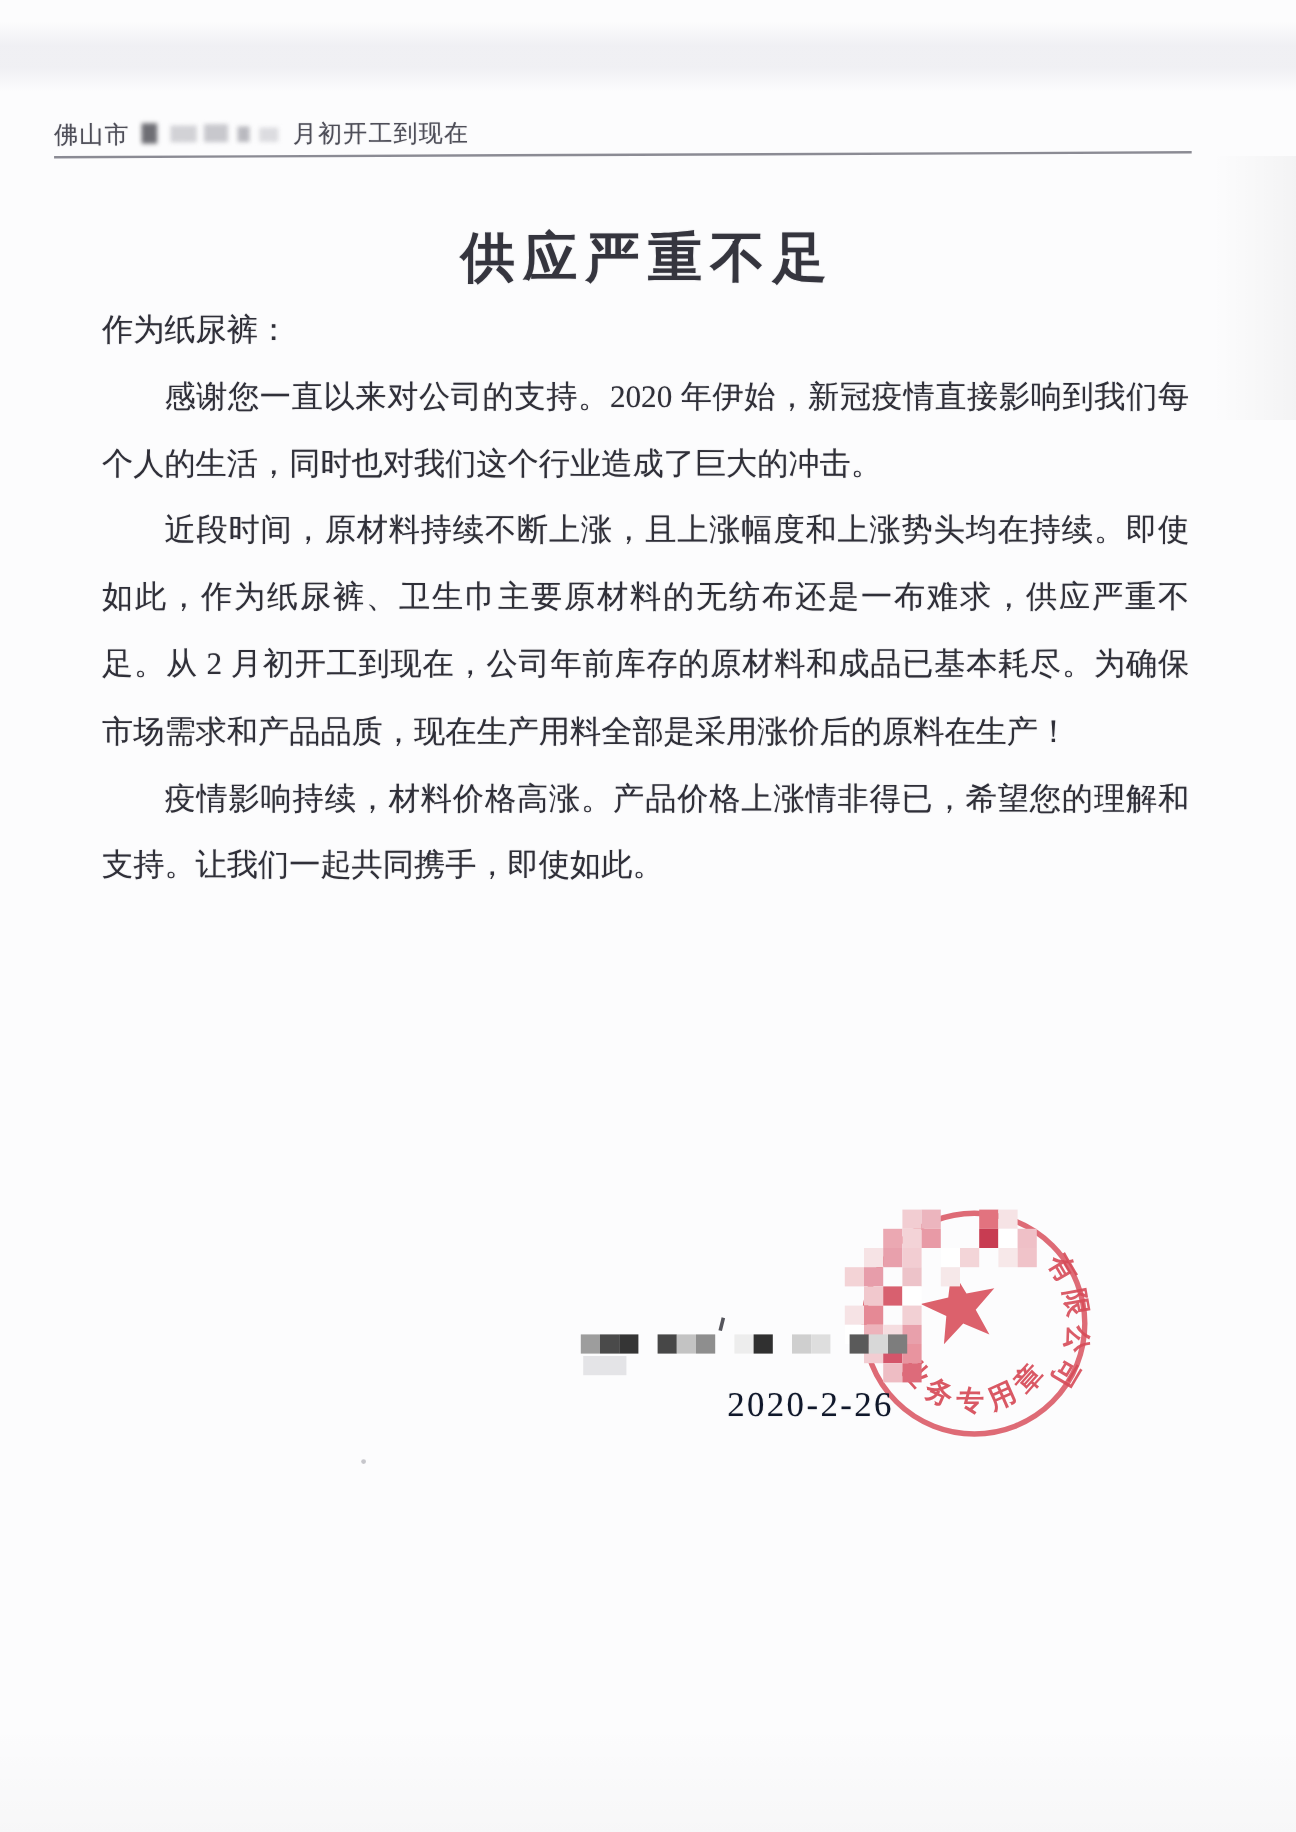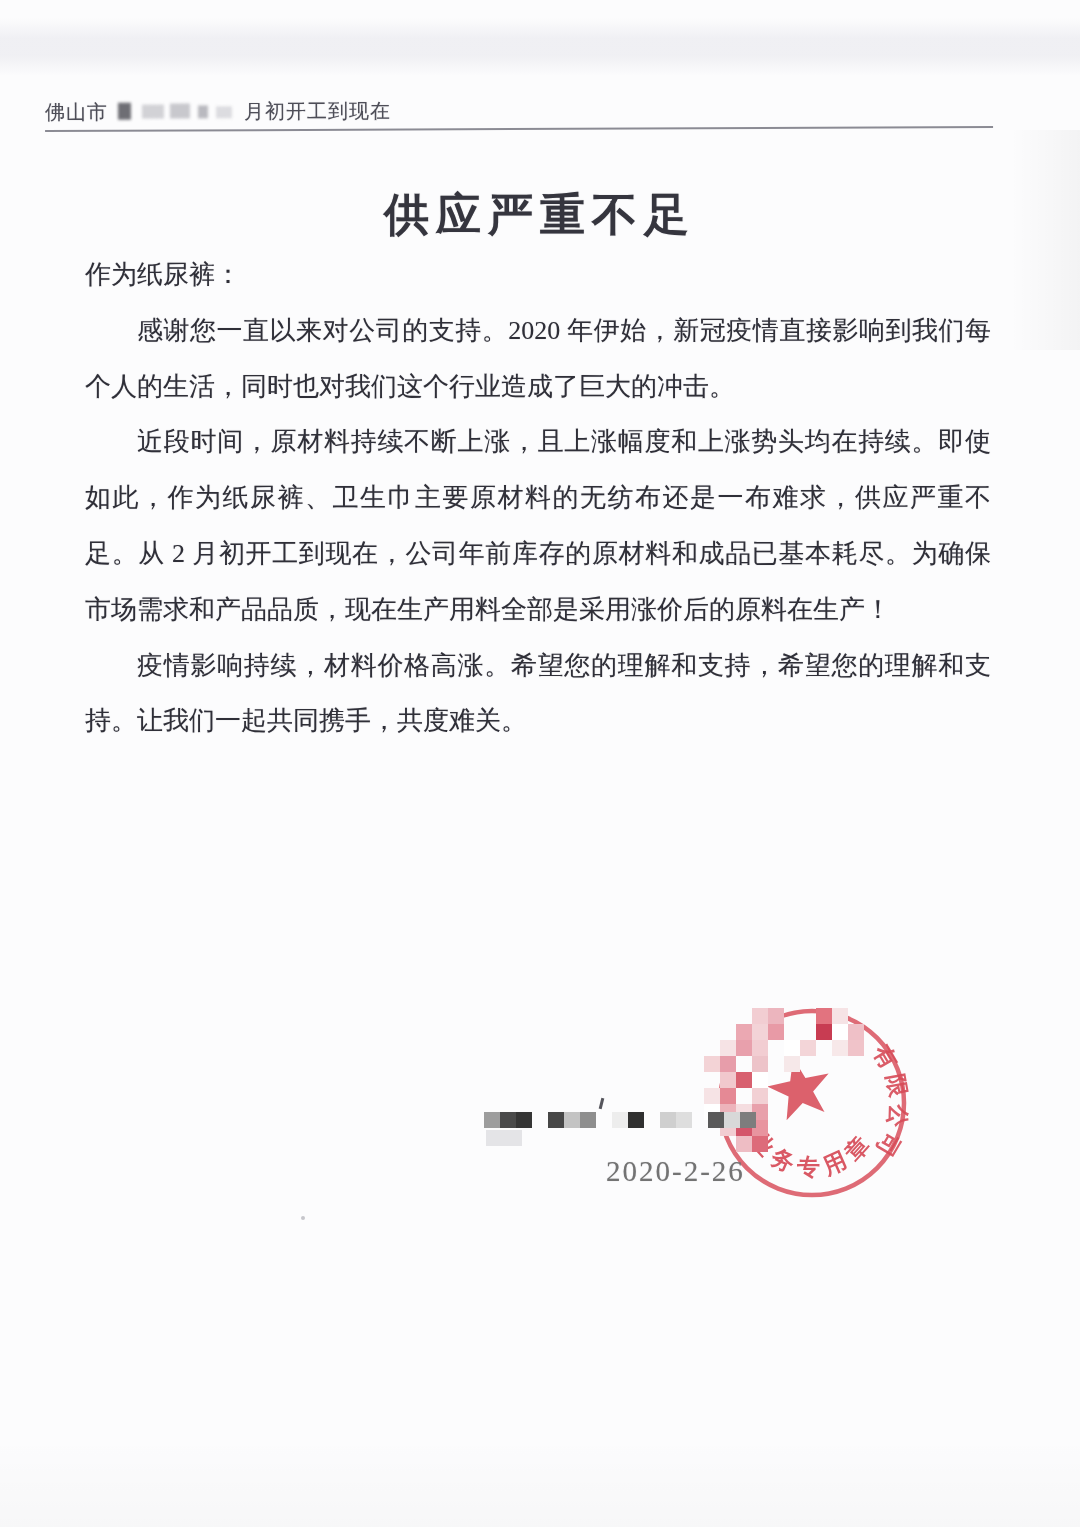--- a/index.html
+++ b/index.html
@@ -80,21 +80,21 @@
     position:absolute;left:486px;top:1130px;width:36px;height:16px;
     background:#e4e4e7;z-index:5;
   }
   .stamp-mosaic{left:704px;top:1008px;z-index:4;}
   .sig-tick{
     position:absolute;left:600px;top:1098px;width:3px;height:11px;
     background:#55555c;transform:rotate(14deg);z-index:5;
   }
   .date-line{
     position:absolute;left:606px;top:1155px;
-    font-size:29px;letter-spacing:2px;color:#737373;
+    font-size:29px;letter-spacing:2px;color:#0f172a;
     text-shadow:0 0 1px rgba(55,55,65,.3);
     z-index:6;white-space:nowrap;
   }
   .speck{
     position:absolute;left:301px;top:1216px;width:4px;height:4px;
     border-radius:50%;background:#c6c6cb;
   }
   .stamp-text{
     font-family:"Liberation Serif","DejaVu Serif",serif;
     font-weight:700;
@@ -112,21 +112,21 @@
     <span>佛山市</span><span class="hdr-redact"><i class="m1"></i><i class="m2"></i><i class="m3"></i><i class="m4"></i><i class="m5"></i></span><span>月初开工到现在</span>
   </span>
 </div>
 
 <div class="doc-title">供应严重不足</div>
 
 <div class="letter-body">
   <p class="salutation">作为纸尿裤：</p>
   <p>感谢您一直以来对公司的支持。2020 年伊始，新冠疫情直接影响到我们每个人的生活，同时也对我们这个行业造成了巨大的冲击。</p>
   <p>近段时间，原材料持续不断上涨，且上涨幅度和上涨势头均在持续。即使如此，作为纸尿裤、卫生巾主要原材料的无纺布还是一布难求，供应严重不足。从 2 月初开工到现在，公司年前库存的原材料和成品已基本耗尽。为确保市场需求和产品品质，现在生产用料全部是采用涨价后的原料在生产！</p>
-  <p>疫情影响持续，材料价格高涨。希望您的理解和支持，希望您的理解和支持。让我们一起共同携手，共度难关。</p>
+  <p>疫情影响持续，材料价格高涨。产品价格上涨情非得已，希望您的理解和支持。让我们一起共同携手，即使如此。</p>
 </div>
 
 <div class="sig-area">
 
   <svg class="stamp-svg" viewBox="0 0 230 230">
     <defs>
       <path id="arcB" d="M 40,108 A 72,72 0 0 0 184,108" fill="none"></path>
       <path id="arcR" d="M 112,29 A 79,79 0 0 1 112,187" fill="none"></path>
     </defs>
     <circle cx="112" cy="108" r="92" fill="none" stroke-width="4.5" opacity="0.82" stroke="#d74b58"></circle>

